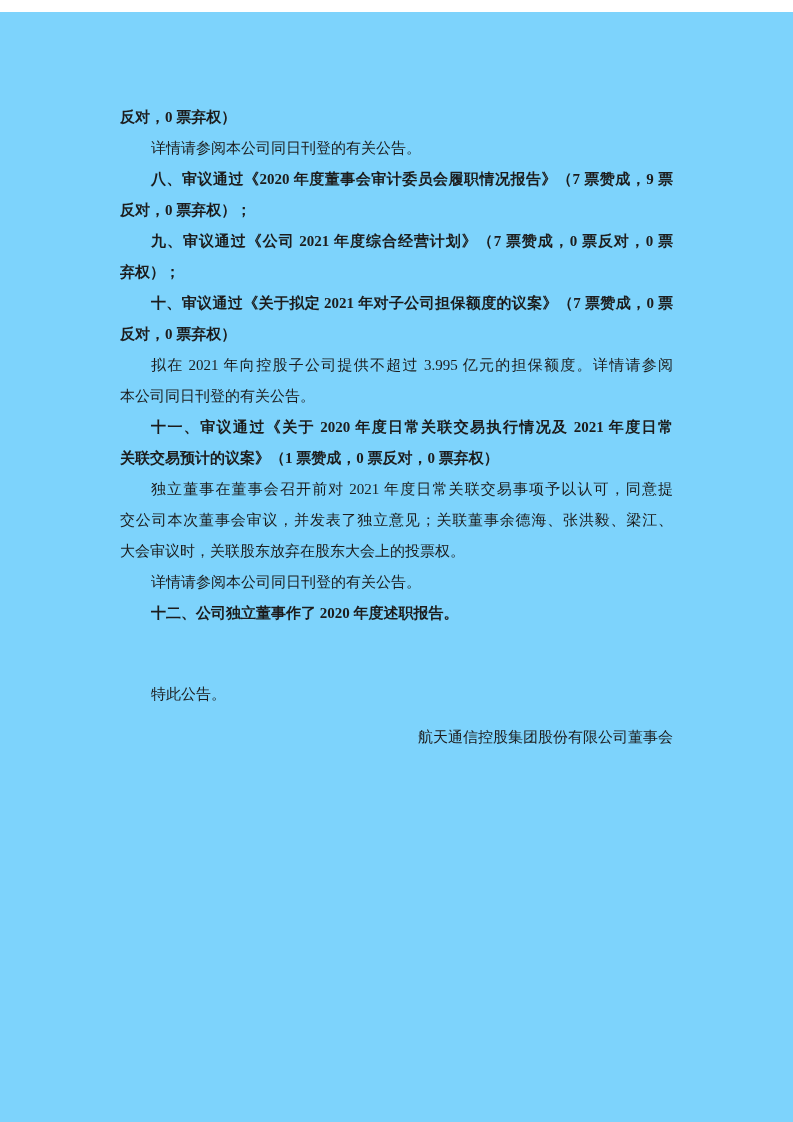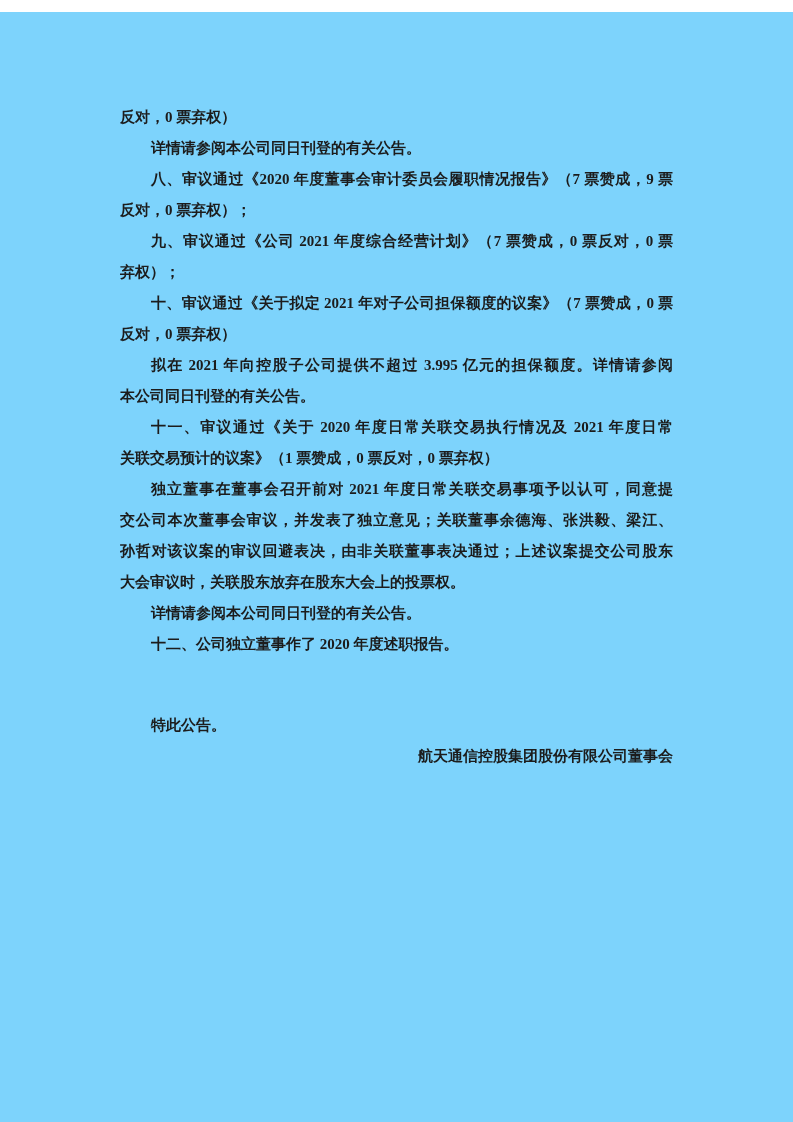--- a/index.html
+++ b/index.html
@@ -29,21 +29,20 @@
     top: 90px;
     width: 553px;
   }
   .line {
     font-size: 15px;
     line-height: 31px;
     height: 31px;
     overflow: hidden;
     white-space: nowrap;
     text-align: left;
-    font-weight: bold;
   }
   .line.bold {
     font-weight: 700;
   }
   .line.indent {
     padding-left: 31px;
   }
   .line.justify {
     white-space: normal;
     text-align: justify;
@@ -66,20 +65,19 @@
       <div class="line bold indent justify">九、审议通过《公司 2021 年度综合经营计划》（7 票赞成，0 票反对，0 票</div>
       <div class="line bold">弃权）；</div>
       <div class="line bold indent justify">十、审议通过《关于拟定 2021 年对子公司担保额度的议案》（7 票赞成，0 票</div>
       <div class="line bold">反对，0 票弃权）</div>
       <div class="line indent justify">拟在 2021 年向控股子公司提供不超过 3.995 亿元的担保额度。详情请参阅</div>
       <div class="line">本公司同日刊登的有关公告。</div>
       <div class="line bold indent justify">十一、审议通过《关于 2020 年度日常关联交易执行情况及 2021 年度日常</div>
       <div class="line bold">关联交易预计的议案》（1 票赞成，0 票反对，0 票弃权）</div>
       <div class="line indent justify">独立董事在董事会召开前对 2021 年度日常关联交易事项予以认可，同意提</div>
       <div class="line justify">交公司本次董事会审议，并发表了独立意见；关联董事余德海、张洪毅、梁江、</div>
-      <div class="line justify">孙哲对该议案的审议回避表决，由非关联董事表决通过；上述议案提交公司股东</div>
       <div class="line">大会审议时，关联股东放弃在股东大会上的投票权。</div>
       <div class="line indent">详情请参阅本公司同日刊登的有关公告。</div>
       <div class="line bold indent">十二、公司独立董事作了 2020 年度述职报告。</div>
       <div class="line indent" style="margin-top: 50px;">特此公告。</div>
-      <div class="line right" style="margin-top: 0;">航天通信控股集团股份有限公司董事会</div>
+      <div class="line right" style="margin-top: 12px;">航天通信控股集团股份有限公司董事会</div>
     </div>
 </div>
 
 </body></html>

